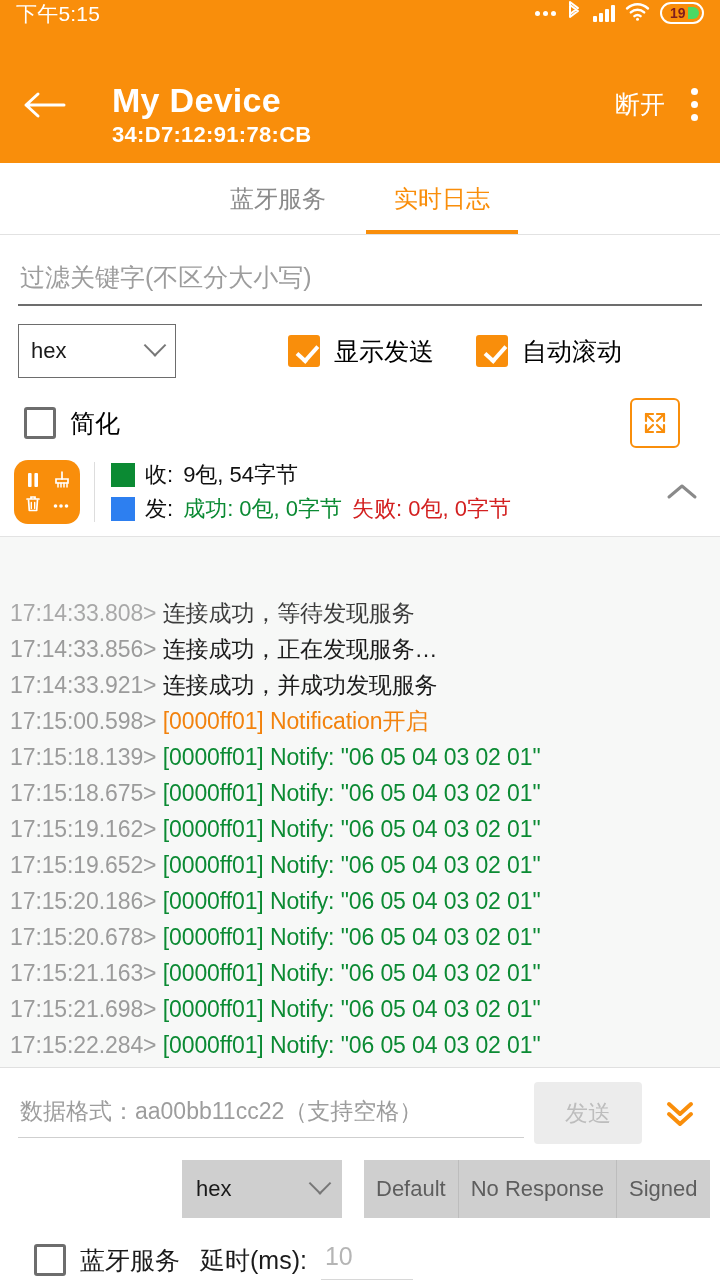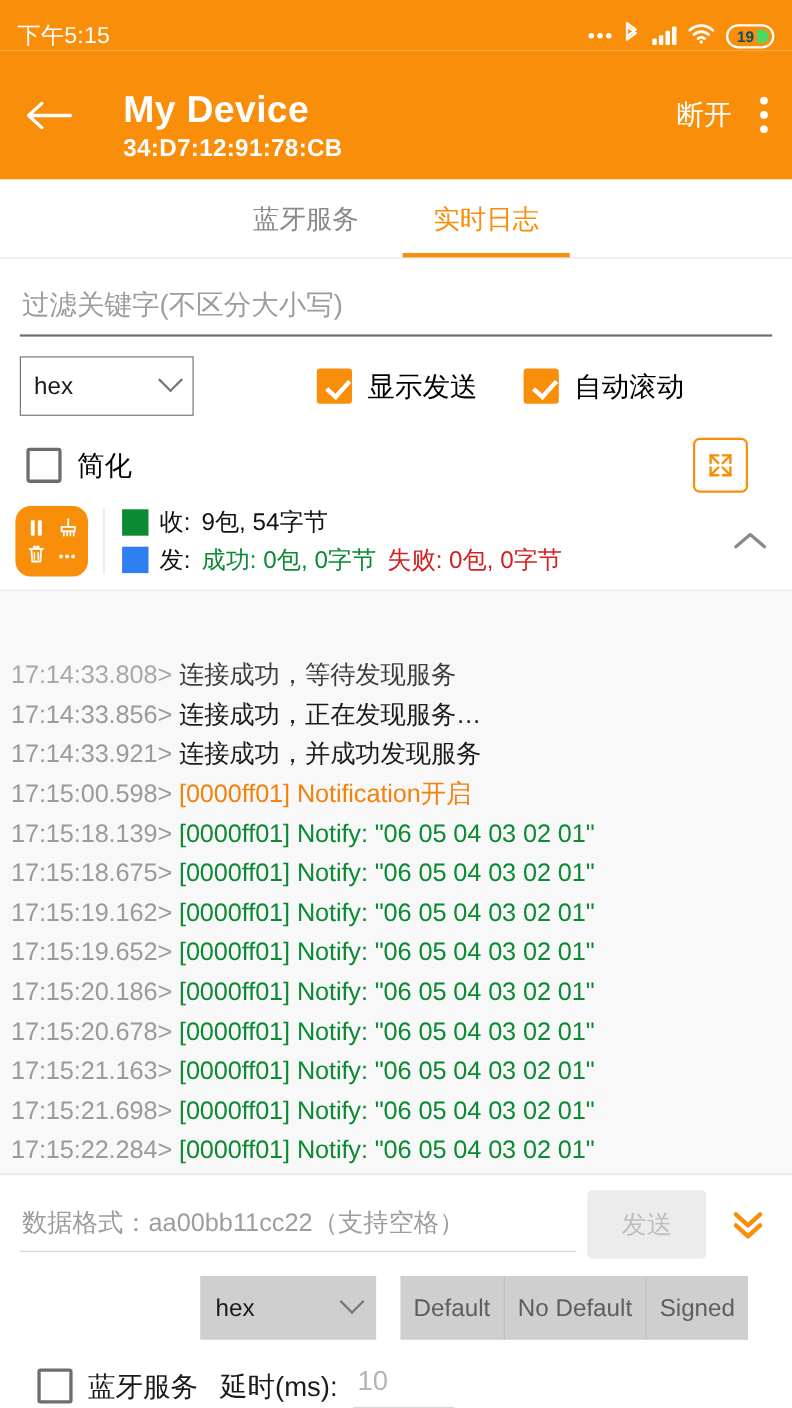--- a/index.html
+++ b/index.html
@@ -7,37 +7,37 @@
     width: 720px; height: 1280px;
     font-family: "Liberation Sans", "DejaVu Sans", sans-serif;
     background: #ffffff;
     overflow: hidden;
   }
   .screen { position: relative; width: 720px; height: 1280px; background:#fff; display:flex; flex-direction:column; }
 
   
   .statusbar {
     height: 46px; background: #F98E0B; color:#fff;
-    display:flex; align-items:flex-end; justify-content:space-between;
+    display:flex; align-items:flex-start; justify-content:space-between;
     padding: 0 16px; flex: none;
   }
   .status-time { font-size: 21px; letter-spacing: .2px; }
   .status-icons { display:flex; align-items:center; gap: 10px; }
   .dots-icon { display:flex; gap:3px; align-items:center; }
   .dots-icon i { width:5px;height:5px;border-radius:50%;background:#fff;display:block; }
   .bars-icon { display:flex; align-items:flex-end; gap:2px; height:17px;}
   .bars-icon i { width:4px; background:#fff; display:block; border-radius:1px;}
   .bars-icon i:nth-child(1){height:6px;} .bars-icon i:nth-child(2){height:9px;}
   .bars-icon i:nth-child(3){height:13px;} .bars-icon i:nth-child(4){height:17px;}
   .battery {
     width:44px;height:22px;border:2px solid #fff;border-radius:11px;
     display:flex;align-items:center;position:relative;padding:2px;
   }
   .battery .fill{ position:absolute; right:3px; top:3px; bottom:3px; width:11px; background:#4CD964; border-radius:0 7px 7px 0;}
-  .battery .lvl{ font-size:14px; color:#0c4a6e; position:relative; z-index:2; padding-left:6px; font-weight:600;}
+  .battery .lvl{ font-size:14px; color:#7f1d1d; position:relative; z-index:2; padding-left:6px; font-weight:600;}
 
   
   .appbar {
     background:#F98E0B; color:#fff; height:117px; flex:none;
     display:flex; align-items:center; padding: 0 18px 0 22px; position:relative;
   }
   .back-arrow { width:56px; flex:none; display:flex; align-items:center; justify-content:flex-start;}
   .titles { flex:1; display:flex; flex-direction:column; align-items:flex-start; padding-left: 34px; margin-top: 21px;}
   .title { font-size: 34px; font-weight: 700; line-height: 1.15; letter-spacing:.3px;}
   .subtitle { font-size: 22px; font-weight: 700; line-height: 1.35; letter-spacing:.3px;}
@@ -342,21 +342,21 @@
   </div>
 
   <div class="mode-row">
     <div class="mode-spacer"></div>
     <div class="mode-select">
       <span>hex</span>
       <span class="chev-dn"></span>
     </div>
     <div class="seg-group">
       <div class="seg">Default</div>
-      <div class="seg">No Default</div>
+      <div class="seg">No Response</div>
       <div class="seg">Signed</div>
     </div>
   </div>
 
   <div class="loop-row">
     <span class="cbox"></span>
     <span class="loop-label">蓝牙服务</span>
     <span class="delay-label">延时(ms):</span>
     <input class="delay-input" type="text" placeholder="10" style="">
   </div>

